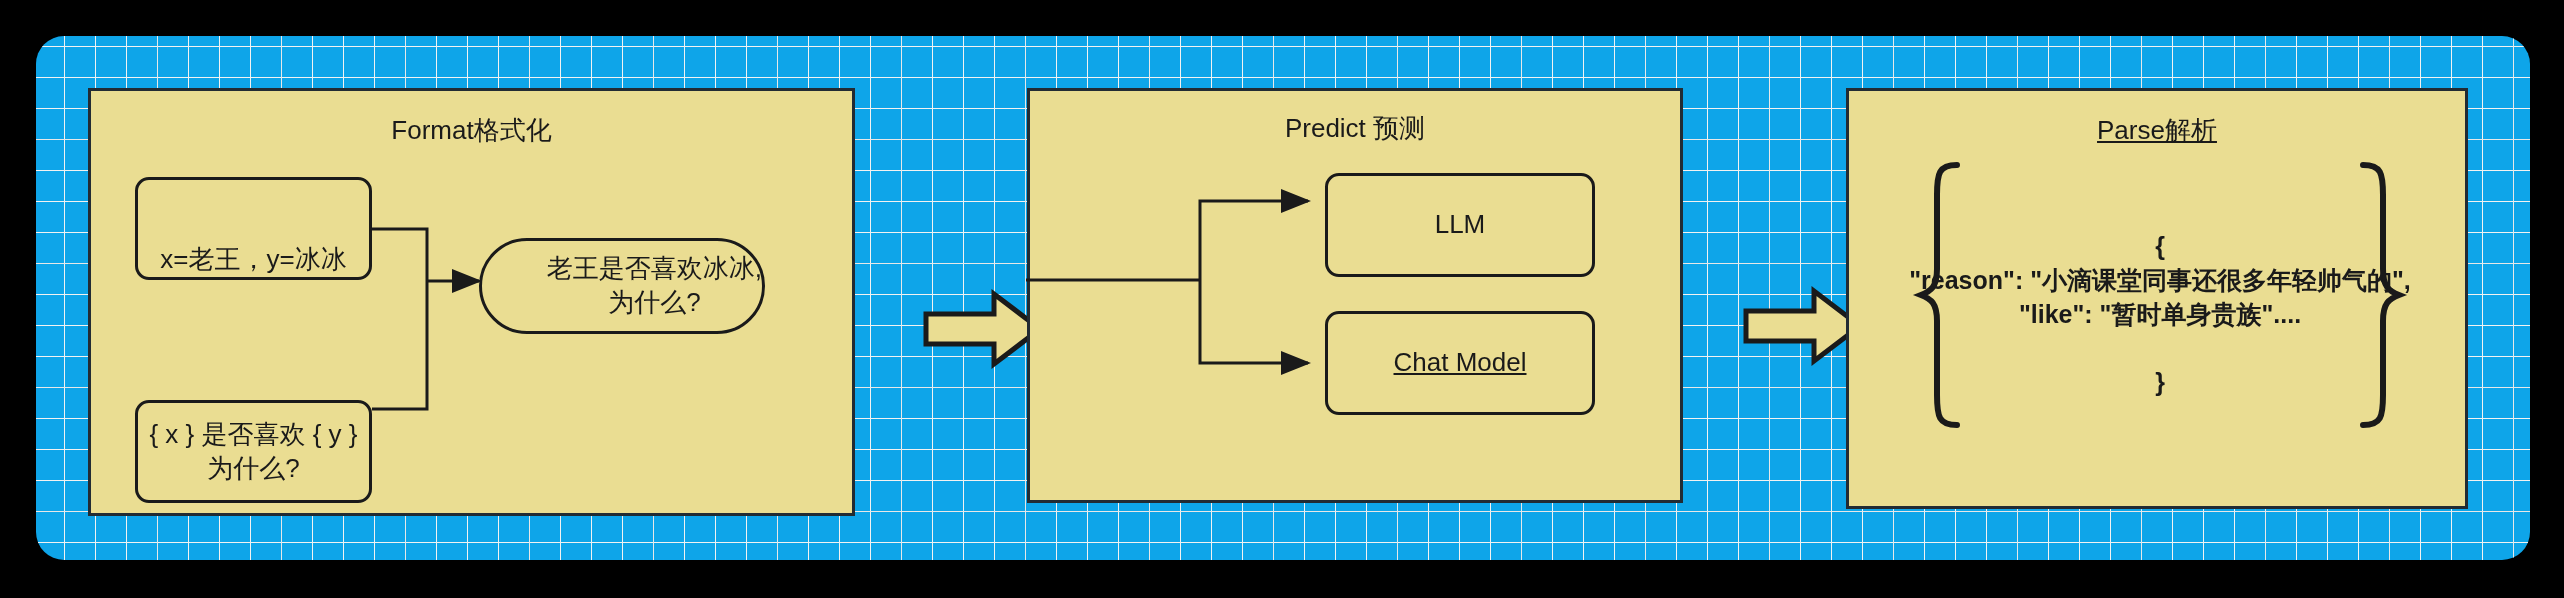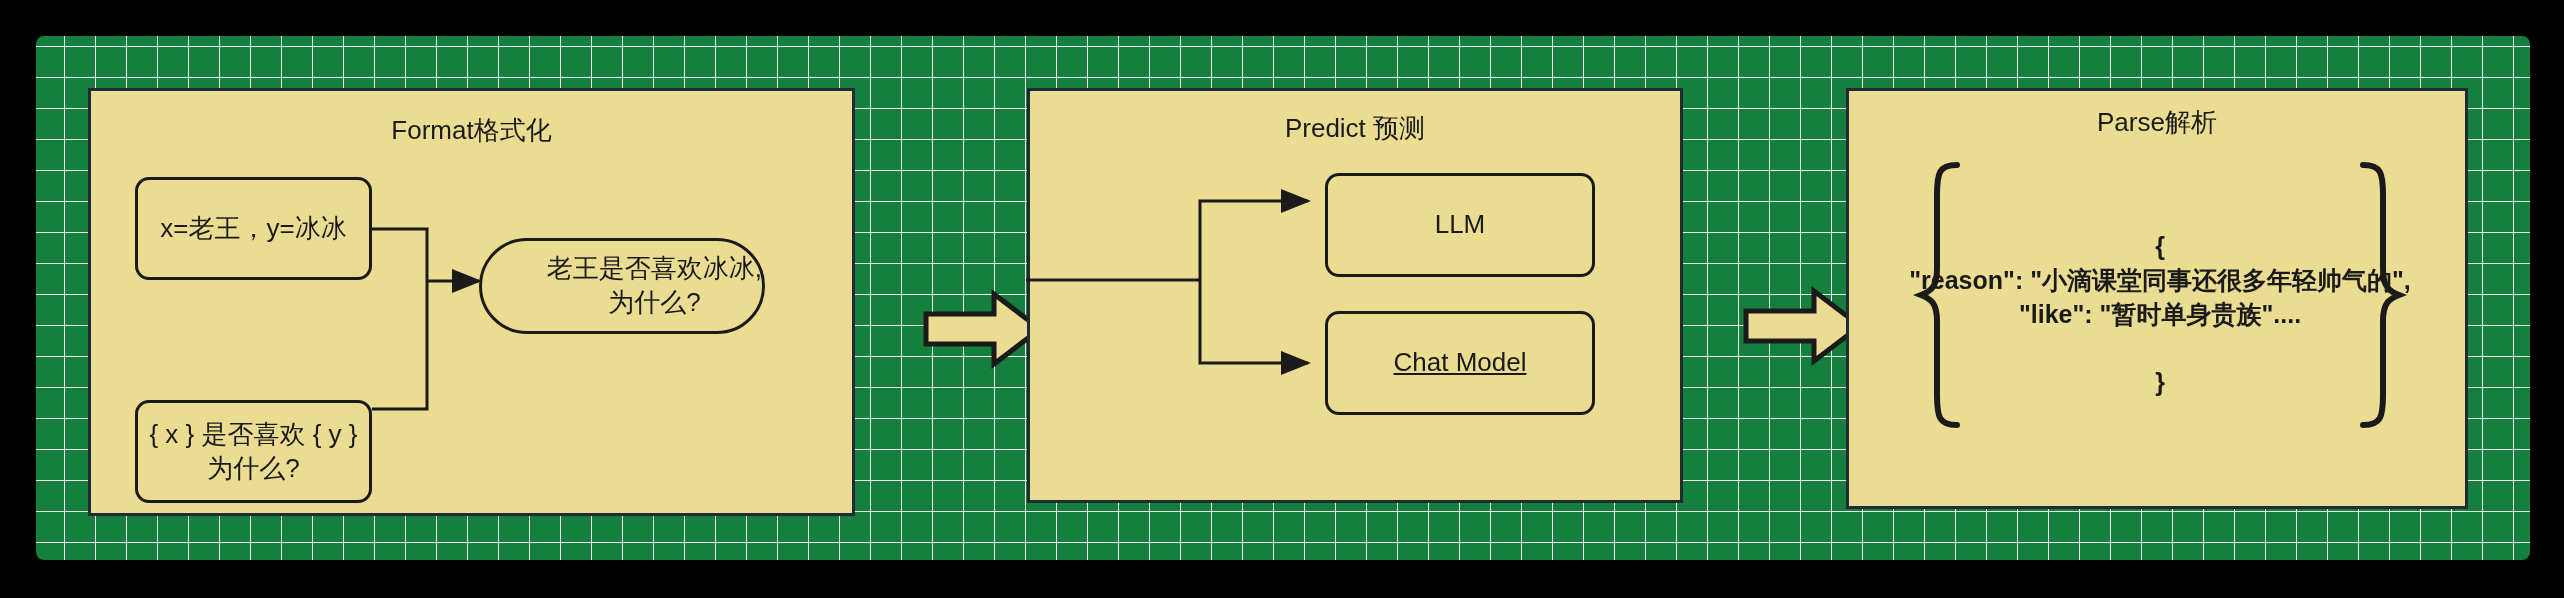--- a/index.html
+++ b/index.html
@@ -22,22 +22,22 @@
     width: 2564px;
     height: 598px;
     background: #000000;
   }
   #canvas {
     position: absolute;
     left: 36px;
     top: 36px;
     width: 2494px;
     height: 524px;
-    background: #15803d;
-    border-radius: 8px;
+    background: #0ea5e9;
+    border-radius: 28px;
     overflow: hidden;
   }
   
   #grid {
     position: absolute;
     left: 0; top: 0;
     width: 100%;
     height: 100%;
     background-image:
       linear-gradient(to right,  #e8e8e8 1px, transparent 1px),
@@ -129,21 +129,21 @@
           </marker>
         </defs>
 
         <path d="M 281,138 L 336,138 L 336,190" fill="none" stroke="#1a1a1a" stroke-width="3"></path>
 
         <path d="M 281,318 L 336,318 L 336,190" fill="none" stroke="#1a1a1a" stroke-width="3"></path>
 
         <path d="M 336,190 L 388,190" fill="none" stroke="#1a1a1a" stroke-width="3" marker-end="url(#arrowFmt)"></path>
       </svg>
 
-      <div class="node" style="left:44px; top:86px; width:237px; height:103px;">
+      <div class="node" style="left:44px; top:86px; width:237px; height:103px;align-items:flex-end;">
         <span>x=老王，y=冰冰</span>
       </div>
 
       <div class="node" style="left:44px; top:266px; width:237px; height:103px;margin-top:43px;">
         <span>
           <span class="json-line">{ x } 是否喜欢 { y }</span>
           <span class="json-line">为什么?</span>
         </span>
       </div>
 
@@ -183,21 +183,21 @@
       <div class="node" style="left:295px; top:220px; width:270px; height:104px;text-decoration:underline;">
         <span>Chat Model</span>
       </div>
     </div>
 
     <svg class="block-arrow" style="left:1708px; top:252px;" width="118" height="76" viewBox="0 0 118 76">
       <path d="M2,23 L70,23 L70,3 L116,38 L70,73 L70,53 L2,53 Z" fill="#eadd92" stroke="#1a1a1a" stroke-width="5" stroke-linejoin="miter"></path>
     </svg>
 
     <div class="panel" style="left:1810px; top:52px; width:622px; height:421px;">
-      <div class="panel-title" style="top:14px;">Parse解析</div>
+      <div class="panel-title" style="top:22px;text-decoration:underline;">Parse解析</div>
 
       <svg class="brace" style="left:68px; top:70px;" width="46" height="268" viewBox="0 0 46 268">
         <path d="M40,4
                  C22,4 20,12 20,34
                  L20,108
                  C20,126 14,130 4,134
                  C14,138 20,142 20,160
                  L20,234
                  C20,256 22,264 40,264" fill="none" stroke="#1a1a1a" stroke-width="6" stroke-linecap="round"></path>
       </svg>

